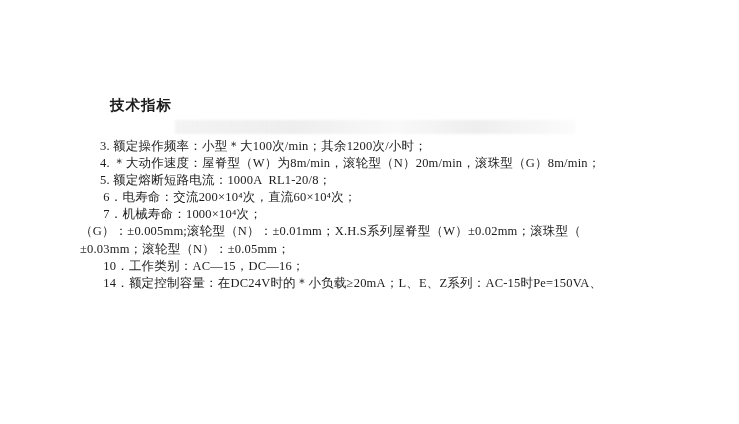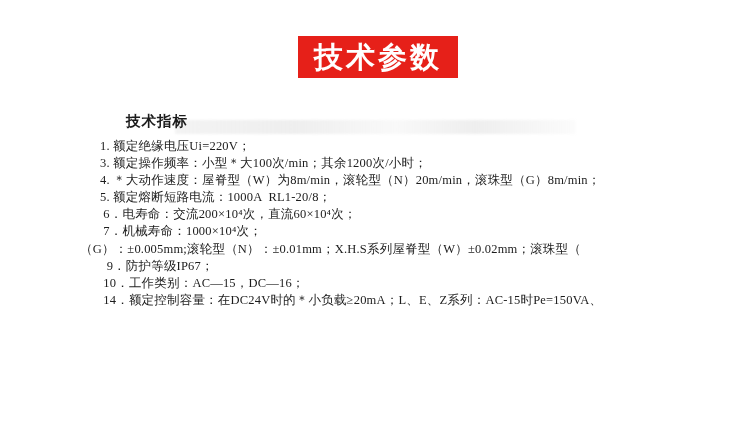--- a/index.html
+++ b/index.html
@@ -43,21 +43,21 @@
       rgba(190,190,190,0.18), rgba(200,200,200,0.30) 30%,
       rgba(205,205,205,0.12) 55%, rgba(195,195,195,0.28) 75%,
       rgba(210,210,210,0.08));
     filter: blur(1px);
     pointer-events: none;
   }
   .section-heading {
     position: absolute;
     left: 110px;
     top: 96px;
-    margin: 16px;
+    margin: 0;
     font-size: 14.5px;
     font-weight: bold;
     color: #1c1c1c;
     letter-spacing: 1px;
   }
   .spec-list {
     position: absolute;
     left: 80px;
     top: 138px;
     width: 620px;
@@ -71,34 +71,30 @@
   }
   .spec-line.indent {
     padding-left: 20px;
   }
 </style>
 </head>
 <body>
 
 <div class="page" style="background: rgb(255, 255, 255);">
 
-  <div class="banner" style="background: rgb(230, 32, 25); color: rgb(255, 255, 255);">
-    <span>技术参数</span>
-  </div>
 
   <div class="watermark"></div>
 
   <h2 class="section-heading">技术指标</h2>
 
   <div class="spec-list">
-      <div class="spec-line indent">1. 额定绝缘电压Ui=220V；</div>
       <div class="spec-line indent">3. 额定操作频率：小型＊大100次/min；其余1200次/小时；</div>
       <div class="spec-line indent">4. ＊大动作速度：屋脊型（W）为8m/min，滚轮型（N）20m/min，滚珠型（G）8m/min；</div>
       <div class="spec-line indent">5. 额定熔断短路电流：1000A  RL1-20/8；</div>
       <div class="spec-line indent"> 6．电寿命：交流200×10⁴次，直流60×10⁴次；</div>
       <div class="spec-line indent"> 7．机械寿命：1000×10⁴次；</div>
       <div class="spec-line">（G）：±0.005mm;滚轮型（N）：±0.01mm；X.H.S系列屋脊型（W）±0.02mm；滚珠型（</div>
-      <div class="spec-line indent">  9．防护等级IP67；</div>
+      <div class="spec-line">±0.03mm；滚轮型（N）：±0.05mm；</div>
       <div class="spec-line indent"> 10．工作类别：AC—15，DC—16；</div>
       <div class="spec-line indent"> 14．额定控制容量：在DC24V时的＊小负载≥20mA；L、E、Z系列：AC-15时Pe=150VA、</div>
     </div>
 
 </div>
 
 </body></html>

